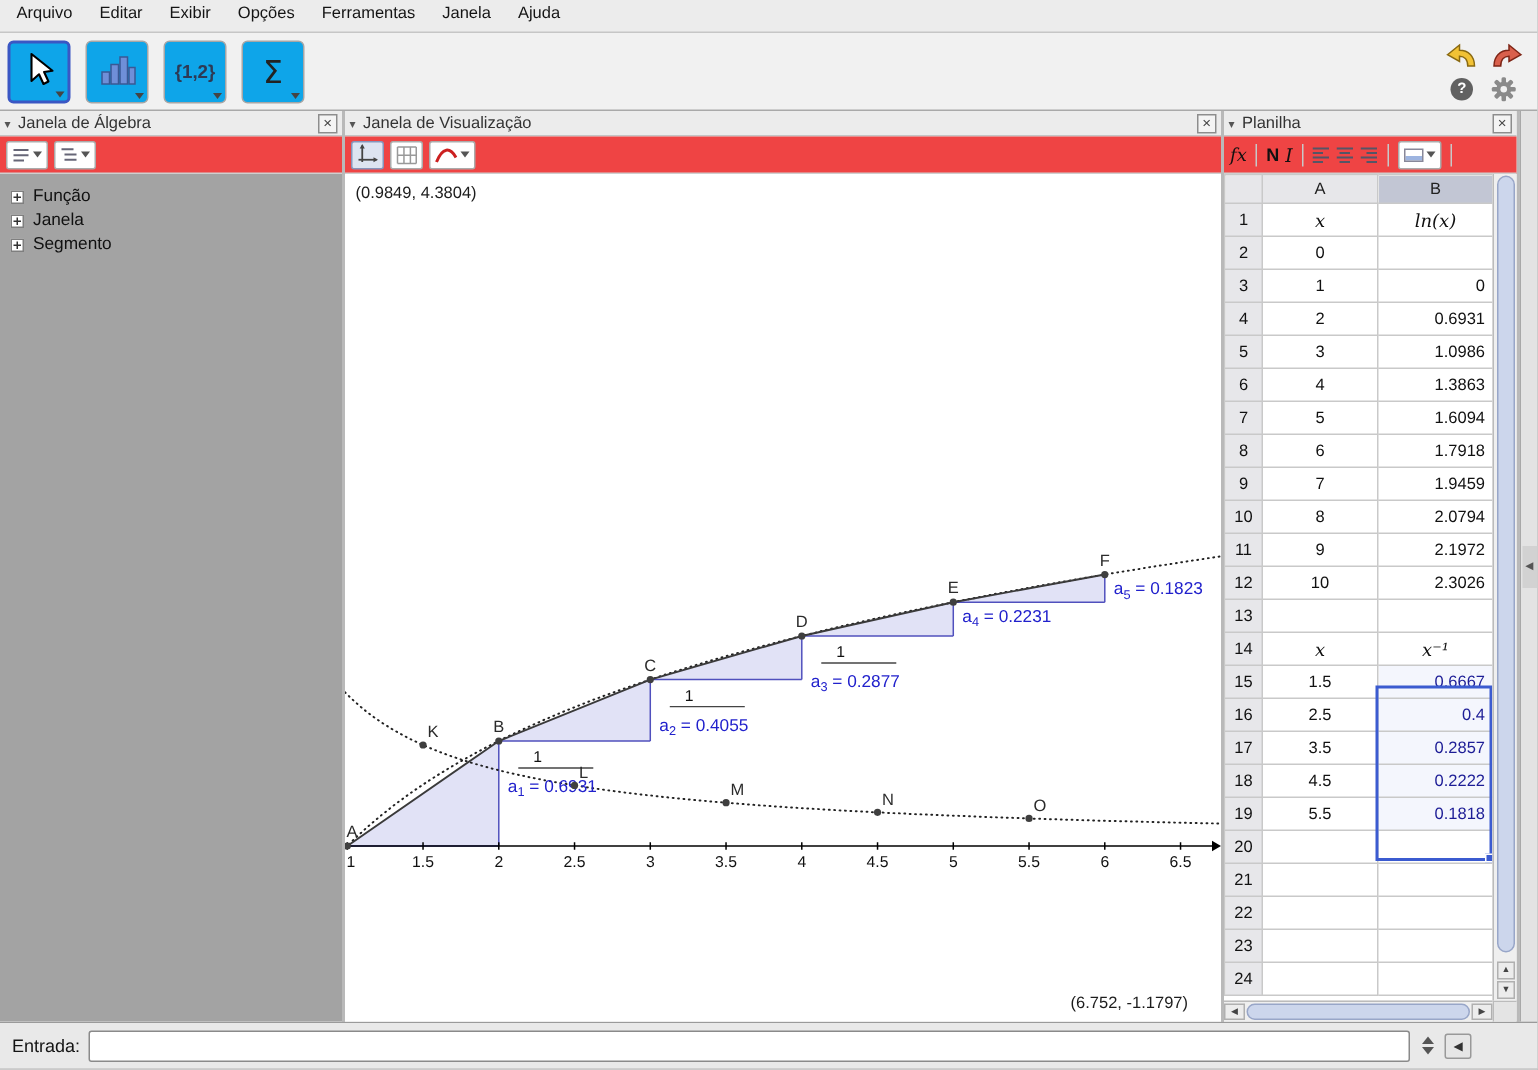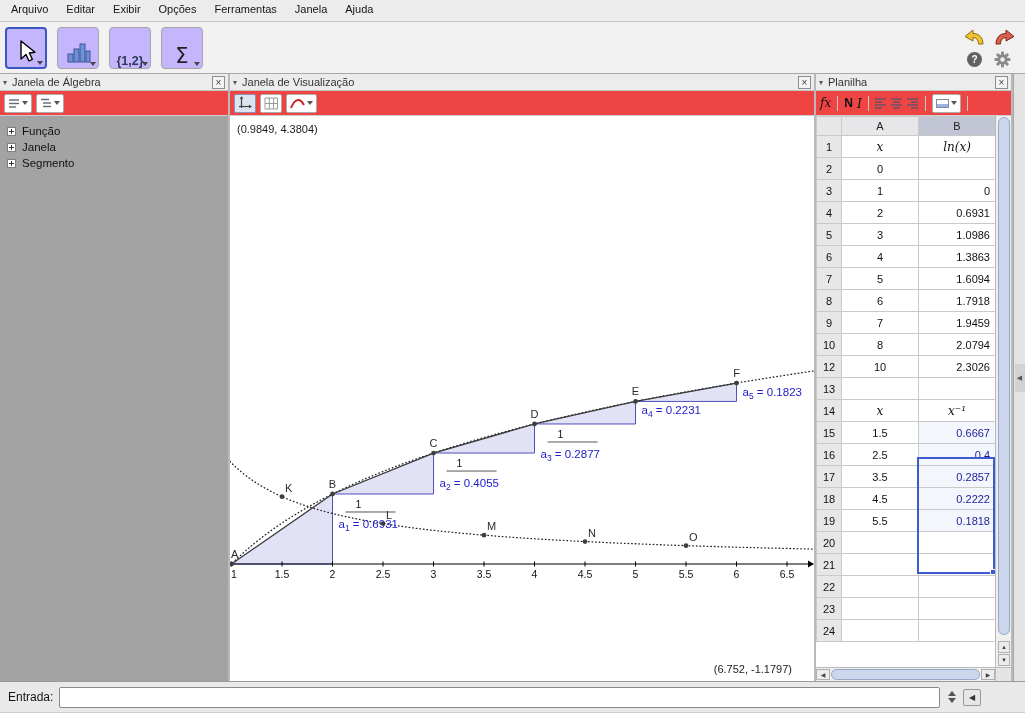--- a/index.html
+++ b/index.html
@@ -7,22 +7,22 @@
     font-family:"Liberation Sans",sans-serif; background:#cfcfcf; font-size:12px; color:#111; }
 
   
   .menubar { height:22px; background:#ececec; border-bottom:1px solid #c6c6c6;
     display:flex; align-items:stretch; padding-left:2px; }
   .menu-item { padding:3px 9px 0 9px; font-size:11px; color:#141414; }
 
   
   .toolbar { height:52px; background:#f1f1f1; border-bottom:1px solid #a9a9a9;
     position:relative; display:flex; align-items:center; gap:10px; padding-left:5px; }
-  .toolbtn { width:42px; height:42px; background:#c4b5fd; border:1px solid #a6a6a6; border-radius:4px;
-    position:relative; display:flex; align-items:flex-end; justify-content:center; }
+  .toolbtn { width:42px; height:42px; background:#0ea5e9; border:1px solid #a6a6a6; border-radius:4px;
+    position:relative; display:flex; align-items:center; justify-content:center; }
   .toolbtn.selected { border:2px solid #3a57c4; }
   .toolbtn .dd { position:absolute; right:2px; bottom:2px; width:0; height:0;
     border-left:3px solid transparent; border-right:3px solid transparent; border-top:4px solid #444; }
   .tool-text { font-size:12.5px; color:#2d3a55; font-weight:bold; }
   .tool-sigma { font-size:21px; color:#222; font-family:"DejaVu Sans",sans-serif; }
   .tb-right { position:absolute; width:16px; height:16px; }
   .undo { right:46px; top:7px; } .redo { right:15px; top:7px; }
   .help { right:43px; top:30px; width:15px; height:15px; border-radius:50%; background:#616161;
     color:#fff; font-size:10px; font-weight:bold; text-align:center; line-height:15px; }
   .gear { right:15px; top:29px; }
@@ -456,20 +456,25 @@
                   <th class="rowhdr">9</th>
                   <td class="a">7</td>
                   <td class="b">1.9459</td>
                 </tr>
                 <tr>
                   <th class="rowhdr">10</th>
                   <td class="a">8</td>
                   <td class="b">2.0794</td>
                 </tr>
                 <tr>
+                  <th class="rowhdr">11</th>
+                  <td class="a">9</td>
+                  <td class="b">2.1972</td>
+                </tr>
+                <tr>
                   <th class="rowhdr">12</th>
                   <td class="a">10</td>
                   <td class="b">2.3026</td>
                 </tr>
                 <tr>
                   <th class="rowhdr">13</th>
                   <td class="a"></td>
                   <td class="b"></td>
                 </tr>
                 <tr>

